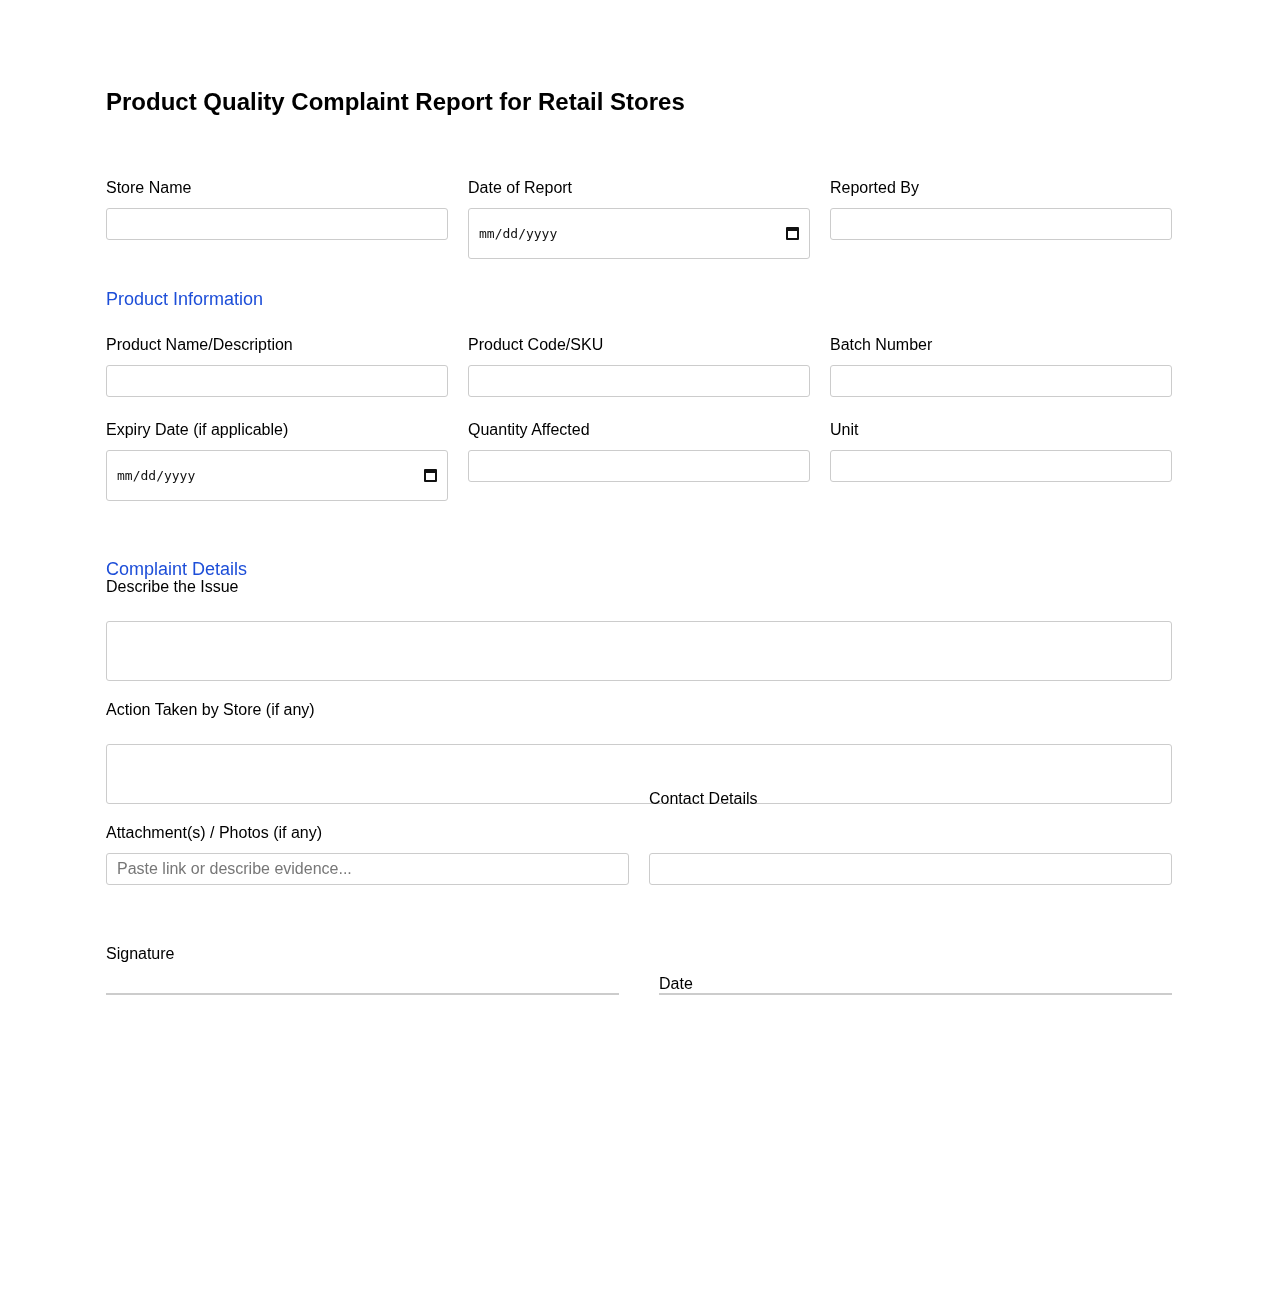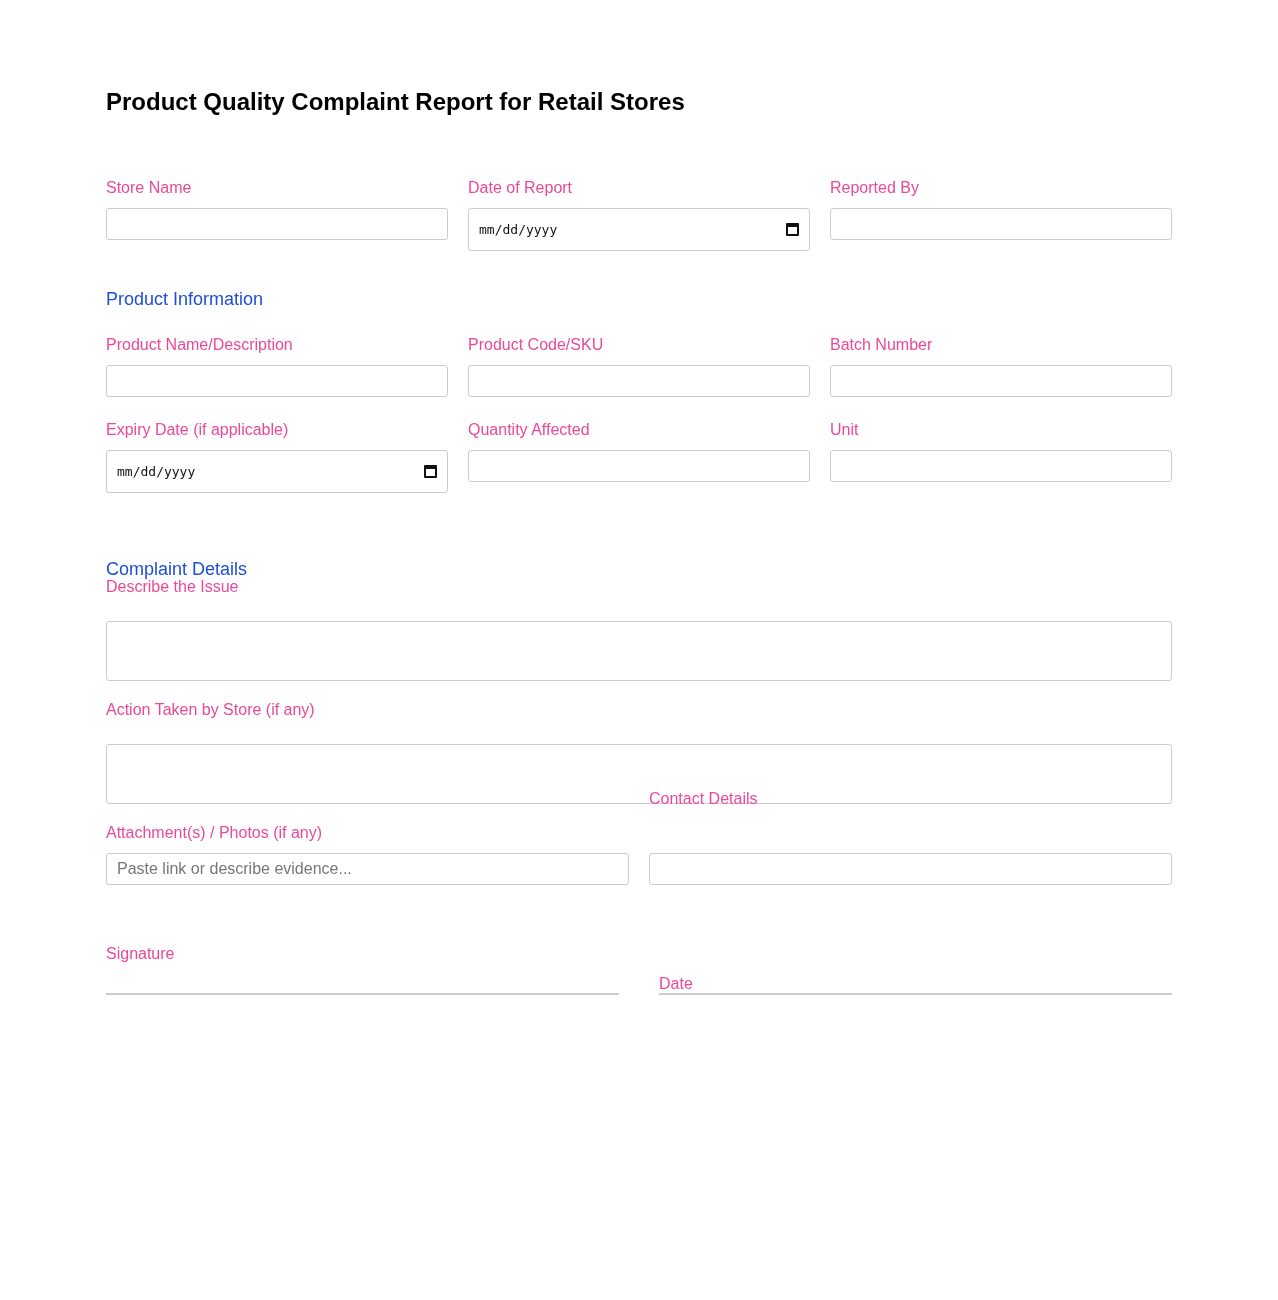--- a/index.html
+++ b/index.html
@@ -1,23 +1,23 @@
 <!DOCTYPE html>
 <html><head>
 <meta charset="utf-8">
 <style>
   * { box-sizing: border-box; }
   html, body { margin: 0; padding: 0; background: #ffffff; }
   body { width: 1278px; height: 1300px; font-family: "Liberation Sans", sans-serif; color: #111; position: relative; }
   .page { position: absolute; left: 106px; top: 0; width: 1066px; }
   h1 { position: absolute; left: 0; top: 83px; margin: 0; font-size: 24px; font-weight: bold; line-height: 37px; width: 600px; color: #000; }
-  .label { position: absolute; font-size: 16px; line-height: 18px; color: #ec4899; }
+  .label { position: absolute; font-size: 16px; line-height: 18px; color: #000000; }
   .section { position: absolute; font-size: 18px; line-height: 20px; color: #1d4ed8; }
   .input { position: absolute; height: 32px; border: 1px solid #cccccc; border-radius: 3px; background: #fff; font-size: 16px; padding: 0 10px; display: flex; align-items: center; }
-  .input.date { height: 43px; font-family: "DejaVu Sans Mono", monospace; font-size: 13px; color: #111; justify-content: space-between; }
+  .input.date { height: 51px; font-family: "DejaVu Sans Mono", monospace; font-size: 13px; color: #111; justify-content: space-between; }
   .cal { width: 13px; height: 13px; border: 2px solid #111; border-top-width: 4px; border-radius: 1px; }
   .textarea { position: absolute; height: 60px; border: 1px solid #cccccc; border-radius: 3px; background: #fff; }
   .placeholder { color: #777; font-size: 16px; }
   .sigline { position: absolute; height: 2px; background: #cccccc; }
 </style>
 </head>
 <body>
 
 <div class="page">
   <h1>Product Quality Complaint Report for Retail Stores</h1>

